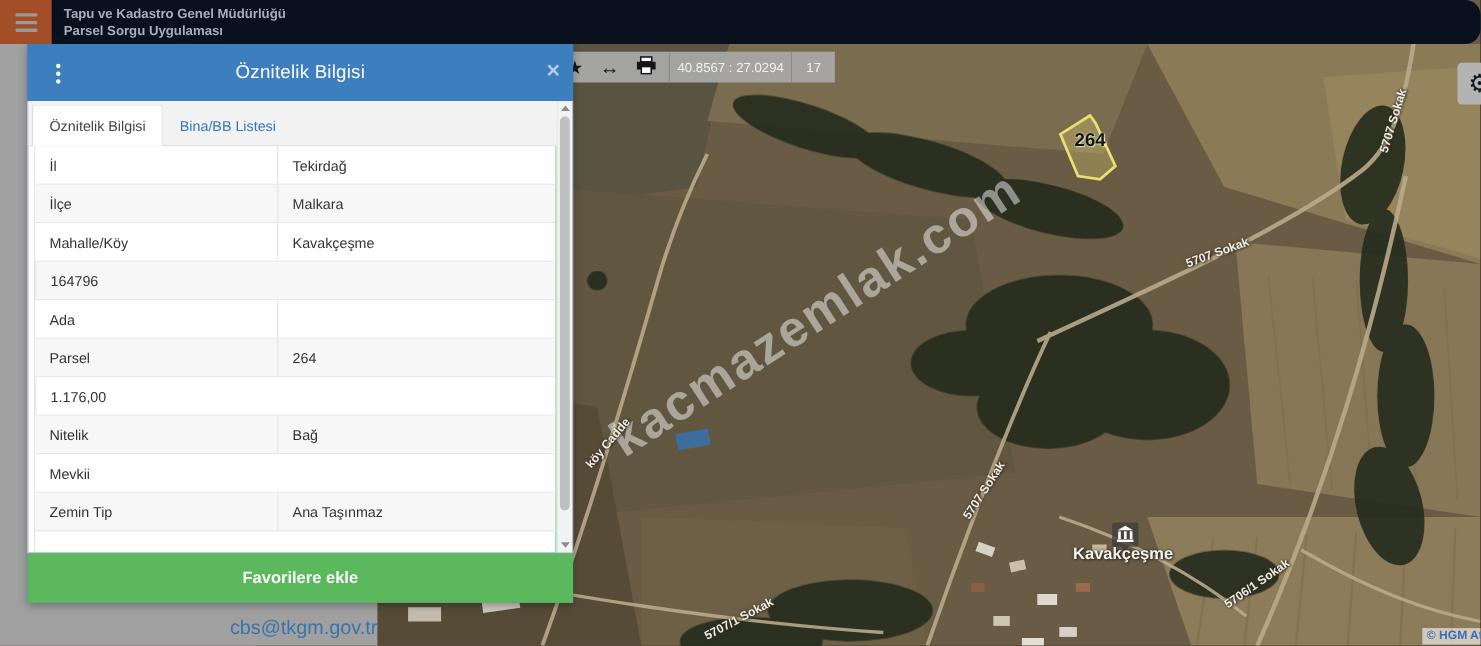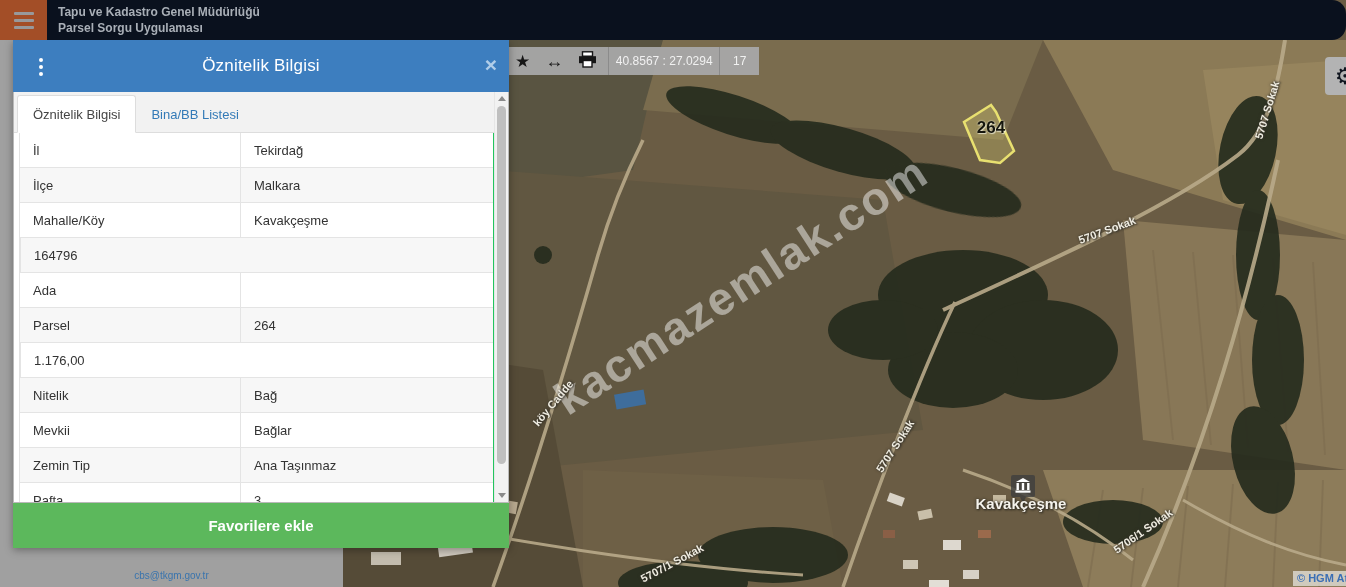--- a/index.html
+++ b/index.html
@@ -47,25 +47,25 @@
   .tool-btn{font-size:17px;line-height:1;color:#161616;cursor:pointer;}
   .tool-btn.arrow{font-weight:700;font-size:18px;}
 
   
   #gearbtn{position:absolute;left:1325px;top:57px;width:40px;height:38px;background:#b3b3b3;
     border-radius:4px;display:flex;align-items:center;justify-content:center;z-index:10;cursor:pointer;}
   #gearbtn span{font-size:23px;color:#10151f;line-height:1;}
 
   
   #sidebar{position:absolute;left:0;top:40px;width:343px;height:547px;background:#a0a0a0;z-index:4;}
-  #sidebar .email{position:absolute;left:0;bottom:6px;width:100%;text-align:center;
-    color:#3a74ad;font-size:10px;text-decoration:none;display:block;}
-
-  
-  #modal{position:absolute;left:13px;top:40px;width:496px;height:508px;z-index:15;
+  #sidebar .email{position:absolute;left:0;bottom:6px;width:100%;text-align:right;
+    color:#3a74ad;font-size:18px;text-decoration:none;display:block;}
+
+  
+  #modal{position:absolute;left:25px;top:40px;width:496px;height:508px;z-index:15;
     box-shadow:0 2px 8px rgba(0,0,0,0.35);background:#3b82f6;}
   #modal-header{position:absolute;left:0;top:0;right:0;height:52px;background:#3d7ebf;
     display:flex;align-items:center;}
   .kebab{position:absolute;left:24px;top:16px;display:flex;flex-direction:column;gap:3px;cursor:pointer;padding:2px;}
   .kebab i{width:4px;height:4px;border-radius:50%;background:#fff;display:block;}
   #modal-title{width:100%;text-align:center;color:#fff;font-size:17px;font-weight:500;letter-spacing:.2px;}
   .close-x{position:absolute;right:12px;top:14px;font-size:21px;font-weight:700;
     color:rgba(215,232,247,0.75);cursor:pointer;line-height:1;}
 
   #modal-body{position:absolute;left:0;top:52px;right:0;bottom:45px;background:#fff;border:1px solid #b9b9b9;border-top:none;}
@@ -288,29 +288,24 @@
         </div>
         <div class="t-row">
           <div class="t-cell t-value">1.176,00</div>
         </div>
         <div class="t-row">
           <div class="t-cell t-label">Nitelik</div>
           <div class="t-cell t-value">Bağ</div>
         </div>
         <div class="t-row">
           <div class="t-cell t-label">Mevkii</div>
-          <div class="t-cell t-value">Bağlar</div>
         </div>
         <div class="t-row">
           <div class="t-cell t-label">Zemin Tip</div>
           <div class="t-cell t-value">Ana Taşınmaz</div>
-        </div>
-        <div class="t-row">
-          <div class="t-cell t-label">Pafta</div>
-          <div class="t-cell t-value">3</div>
         </div>
       </div>
 
       <div id="vscroll">
         <div class="scroll-arrow up">
             <span class="tri-up"></span>
           </div>
         <div id="vthumb"></div>
         <div class="scroll-arrow down">
             <span class="tri-down"></span>

